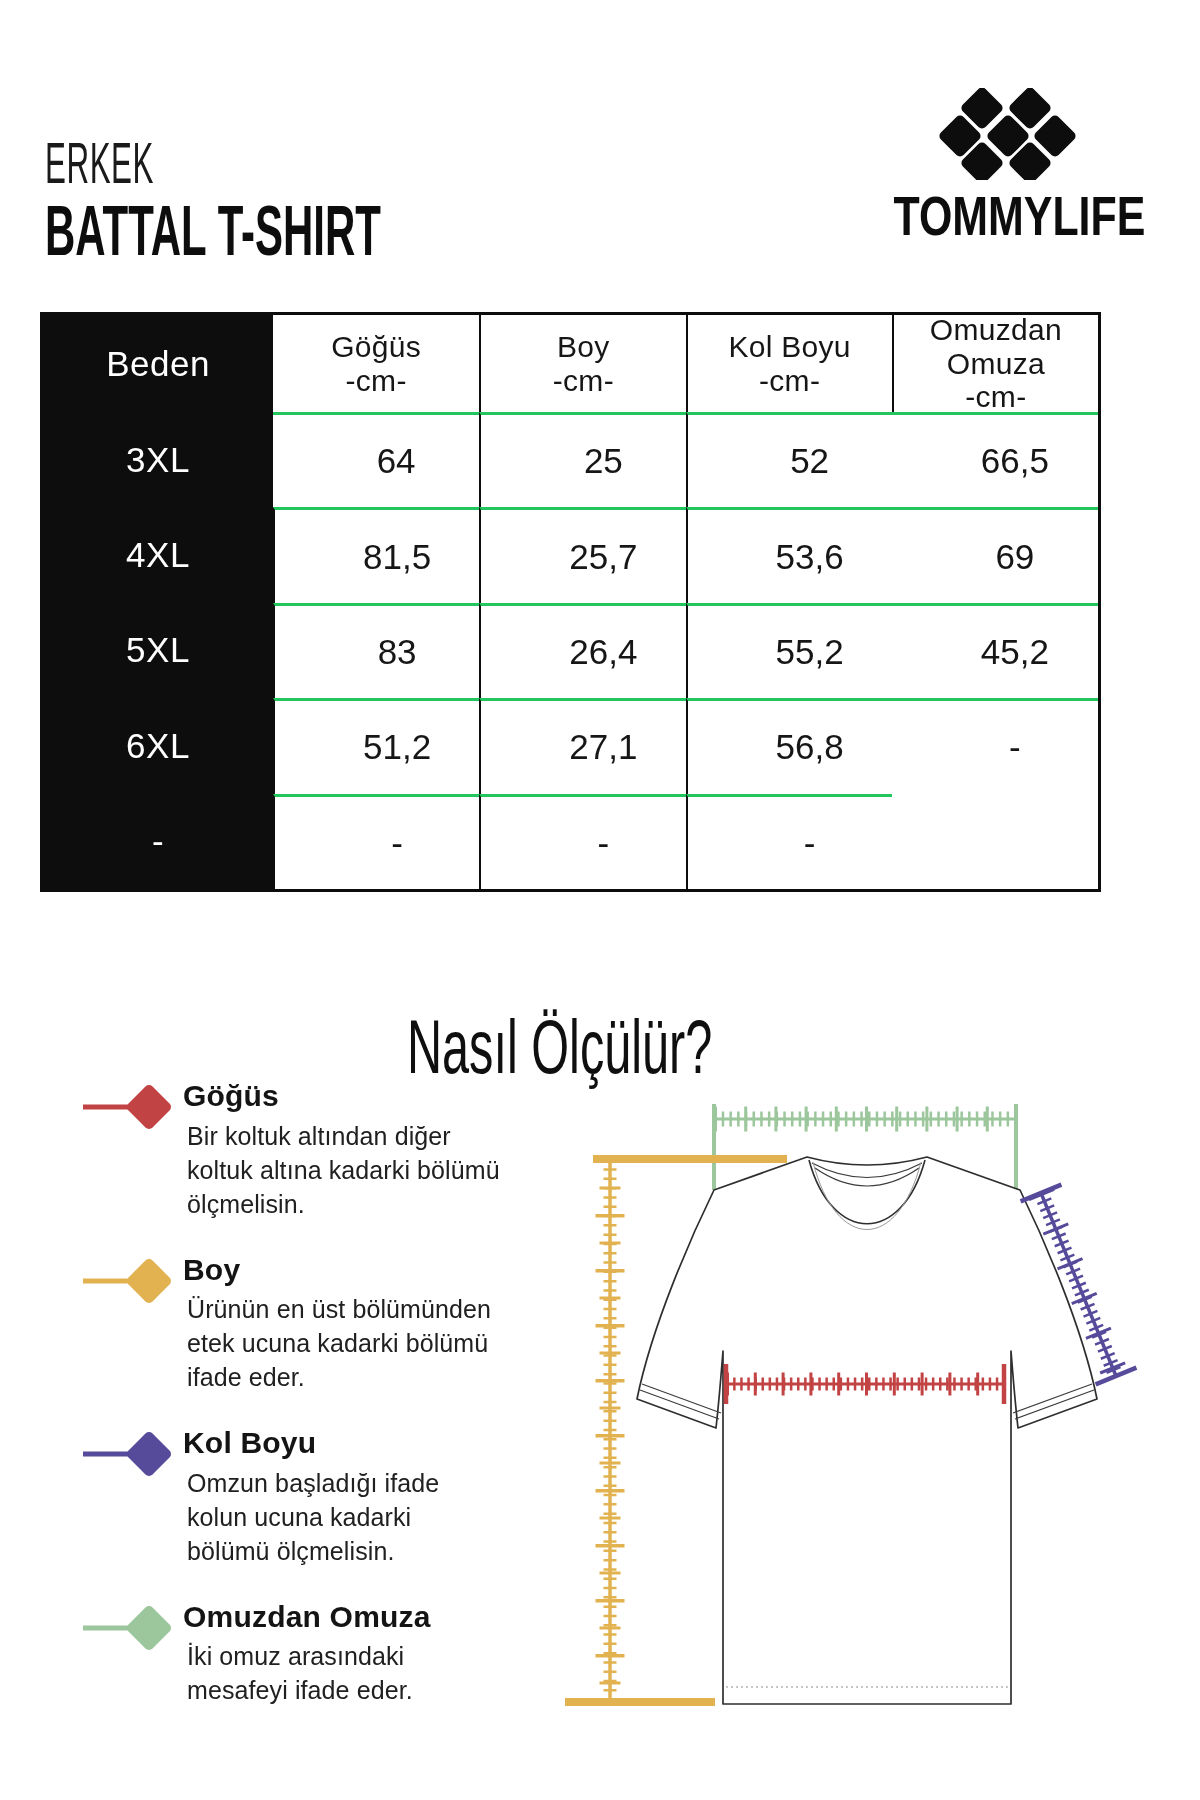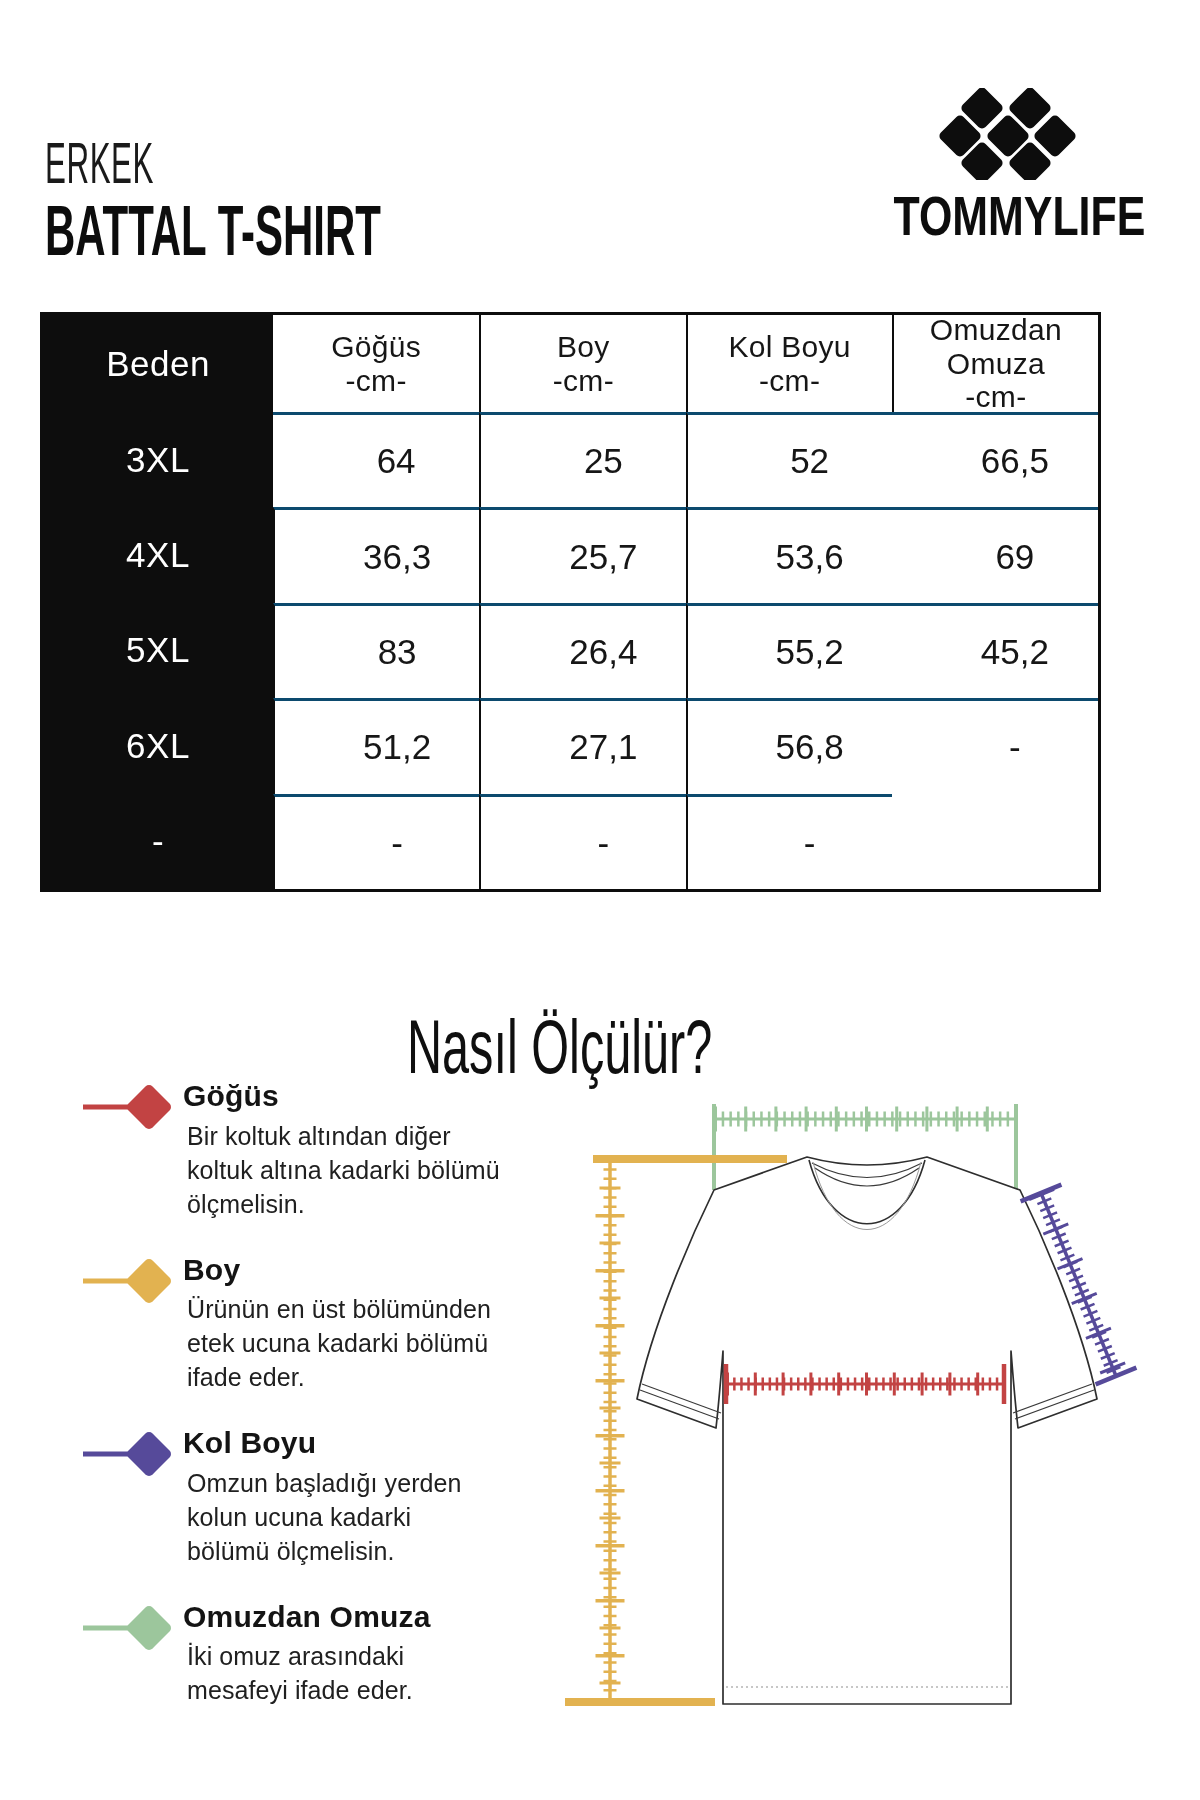--- a/index.html
+++ b/index.html
@@ -25,21 +25,21 @@
   .beden-col{width:230px;flex:0 0 230px;background:#0d0d0d;color:#fff;
         display:grid;grid-template-rows:97px repeat(5,95.4px);}
   .beden-col .cell{display:flex;align-items:center;justify-content:center;
         font-size:35px;letter-spacing:.5px;}
   .data-grid{flex:1;display:grid;grid-template-columns:repeat(4,1fr);
         grid-template-rows:97px repeat(5,95.4px);}
   .data-grid .cell{display:flex;align-items:center;justify-content:center;text-align:center;
         box-sizing:border-box;font-size:35px;color:#161616;background:#fff;}
   .data-grid .cell.hd{font-size:30px;line-height:1.13;white-space:pre-line;letter-spacing:.3px;}
   .data-grid .cell.bl{border-left:2px solid #0d0d0d;}
-  .data-grid .cell.bt{border-top:3px solid #0c4a6e;padding-left:40px;}
+  .data-grid .cell.bt{border-top:3px solid #22c55e;padding-left:40px;}
 
   
   .howto-heading{position:absolute;left:0;top:958px;width:1120px;text-align:center;margin-top:45px;}
   .howto-heading span{display:inline-block;font-size:76px;font-weight:400;color:#0f0f0f;
         transform:scaleX(.64);transform-origin:center top;letter-spacing:0;}
 
   
   .legend{position:absolute;left:73px;top:1079px;width:470px;}
   .legend-item{display:flex;margin-bottom:28px;}
   .legend-icon{flex:0 0 110px;width:110px;height:58px;}
@@ -93,21 +93,21 @@
 -cm-</div>
       <div class="cell hd bl">Omuzdan
 Omuza
 -cm-</div>
 
       <div class="cell bt">64</div>
       <div class="cell bt bl">25</div>
       <div class="cell bt bl">52</div>
 
       <div class="cell bt">66,5</div>
-      <div class="cell bt bl">36,3</div>
+      <div class="cell bt bl">81,5</div>
       <div class="cell bt bl">25,7</div>
       <div class="cell bt bl">53,6</div>
 
       <div class="cell bt">69</div>
       <div class="cell bt bl">83</div>
       <div class="cell bt bl">26,4</div>
       <div class="cell bt bl">55,2</div>
 
       <div class="cell bt">45,2</div>
       <div class="cell bt bl">51,2</div>
@@ -153,21 +153,21 @@
       </div>
     </div>
 
     <div class="legend-item">
       <svg class="legend-icon" viewBox="0 0 110 58">
         <line x1="10" y1="28" x2="60" y2="28" stroke-width="5" stroke="#564a9a"></line>
         <rect x="-17" y="-17" width="34" height="34" rx="5" transform="translate(76,28) rotate(45)" fill="#564a9a"></rect>
       </svg>
       <div class="legend-text">
         <h3>Kol Boyu</h3>
-        <p>Omzun başladığı yerden
+        <p>Omzun başladığı ifade
 kolun ucuna kadarki
 bölümü ölçmelisin.</p>
       </div>
     </div>
 
     <div class="legend-item">
       <svg class="legend-icon" viewBox="0 0 110 58">
         <line x1="10" y1="28" x2="60" y2="28" stroke-width="5" stroke="#9cc69c"></line>
         <rect x="-17" y="-17" width="34" height="34" rx="5" transform="translate(76,28) rotate(45)" fill="#9cc69c"></rect>
       </svg>

